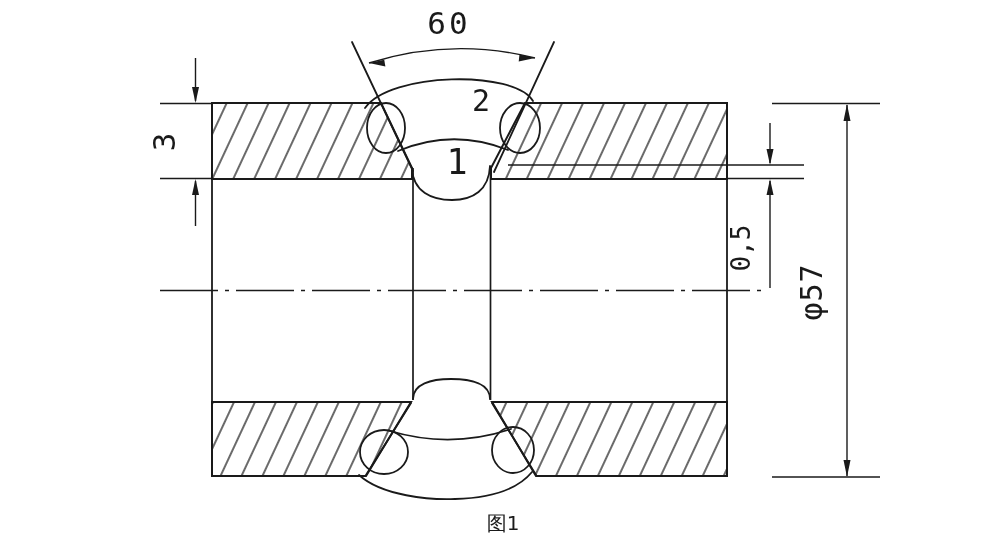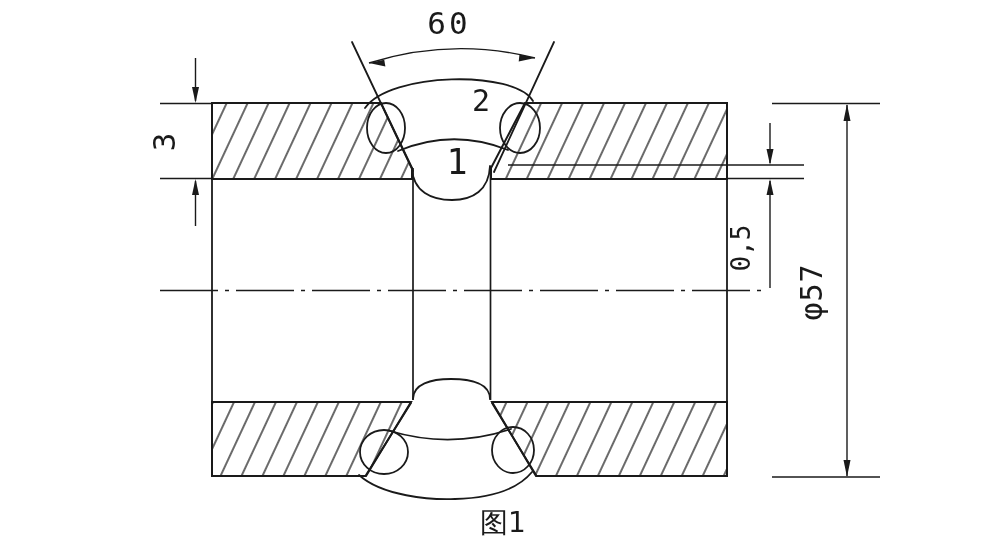--- a/index.html
+++ b/index.html
@@ -31,21 +31,21 @@
   }
   .lbl.rot {
     transform: translate(-50%, -50%) rotate(-90deg);
   }
   #lbl-angle   { left: 449px; top: 23px;  font-size: 31px; letter-spacing: 3px; }
   #lbl-pass2   { left: 481px; top: 101px; font-size: 30px; }
   #lbl-pass1   { left: 457px; top: 162px; font-size: 35px; }
   #lbl-thick   { left: 164px; top: 142px; font-size: 31px; }
   #lbl-gap     { left: 741px; top: 248px; font-size: 26px; }
   #lbl-dia     { left: 812px; top: 292px; font-size: 30px; letter-spacing: 1px; }
-  #lbl-caption { left: 503px; top: 523px; font-size: 28px; font-family: "DejaVu Sans", sans-serif; }
+  #lbl-caption { left: 503px; top: 523px; font-size: 20px; font-family: "DejaVu Sans", sans-serif; }
 </style>
 </head>
 <body>
 
 <div id="stage">
 
   <svg width="1005" height="540" viewBox="0 0 1005 540">
     <defs>
       <pattern id="hatch" patternUnits="userSpaceOnUse" width="19" height="19" patternTransform="rotate(25)">
         <line x1="2" y1="-2" x2="2" y2="21" stroke="#1a1a1a" stroke-width="1.3"></line>

